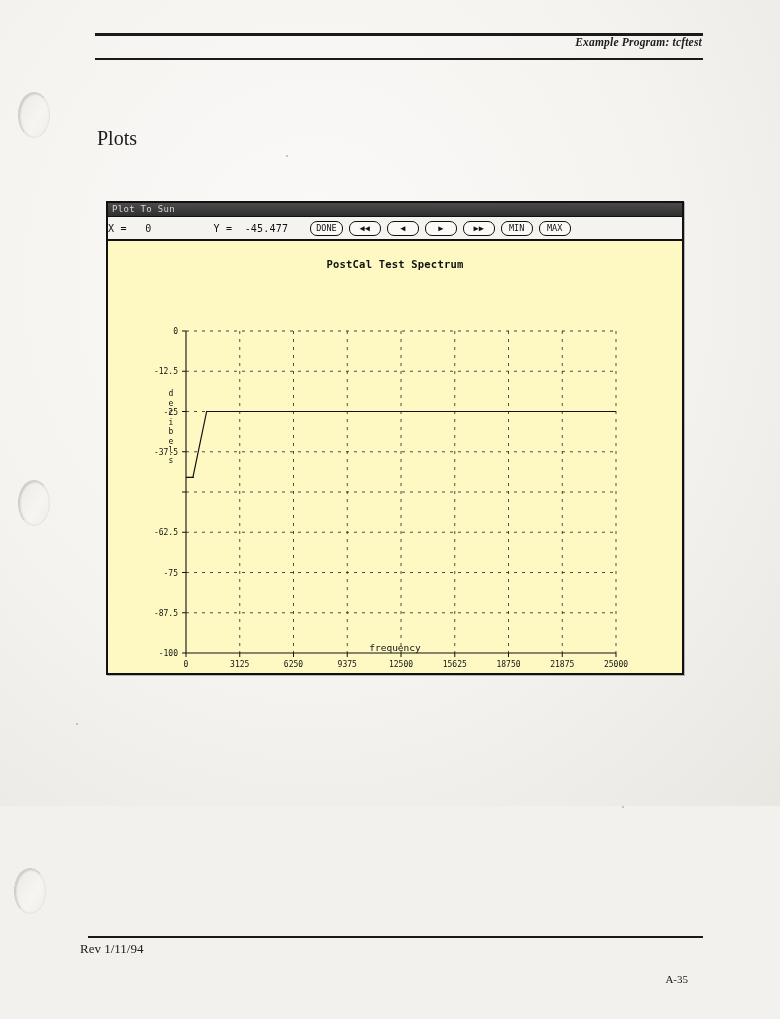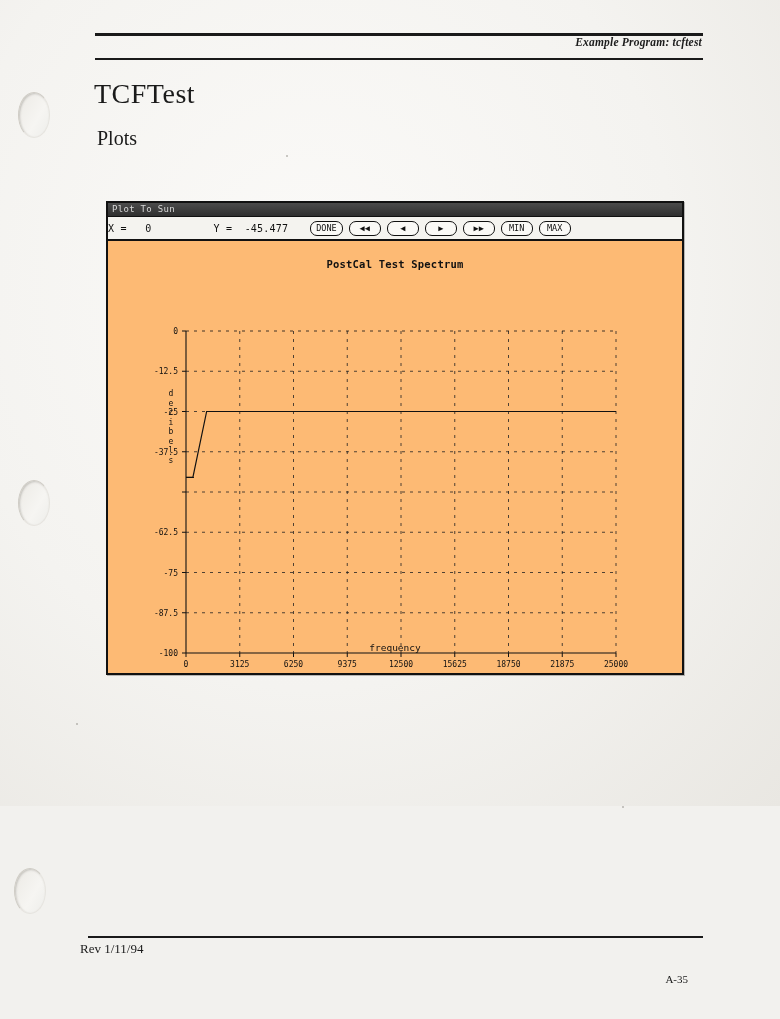--- a/index.html
+++ b/index.html
@@ -128,21 +128,21 @@
     display: inline-flex;
     align-items: center;
     justify-content: center;
     color: #111;
     min-width: 20px;
   }
 
   .plot-area {
     position: relative;
     height: 432px;
-    background: #fdba74;
+    background: #fef9c3;
     padding: 0;
   }
   .plot-title {
     position: absolute;
     top: 17px;
     left: 0; right: 0;
     text-align: center;
     font-family: "DejaVu Sans Mono", monospace;
     font-size: 10.5px;
     font-weight: bold;
@@ -212,21 +212,20 @@
 <div class="page">
 
   <div class="hole h1"></div>
   <div class="hole h2"></div>
   <div class="hole h3"></div>
 
   <div class="rule rule-top-thick"></div>
   <div class="rule rule-top-thin"></div>
   <div class="header-note">Example Program: tcftest</div>
 
-  <div class="doc-title">TCFTest</div>
   <div class="doc-subtitle">Plots</div>
 
   <div class="win">
     <div class="win-title">Plot To Sun</div>
 
     <div class="win-toolbar">
       <span class="readout x">X =   0</span>
       <span class="readout y">Y =  -45.477</span>
       <span class="btn">DONE</span>
       <span class="btn">◀◀</span>

